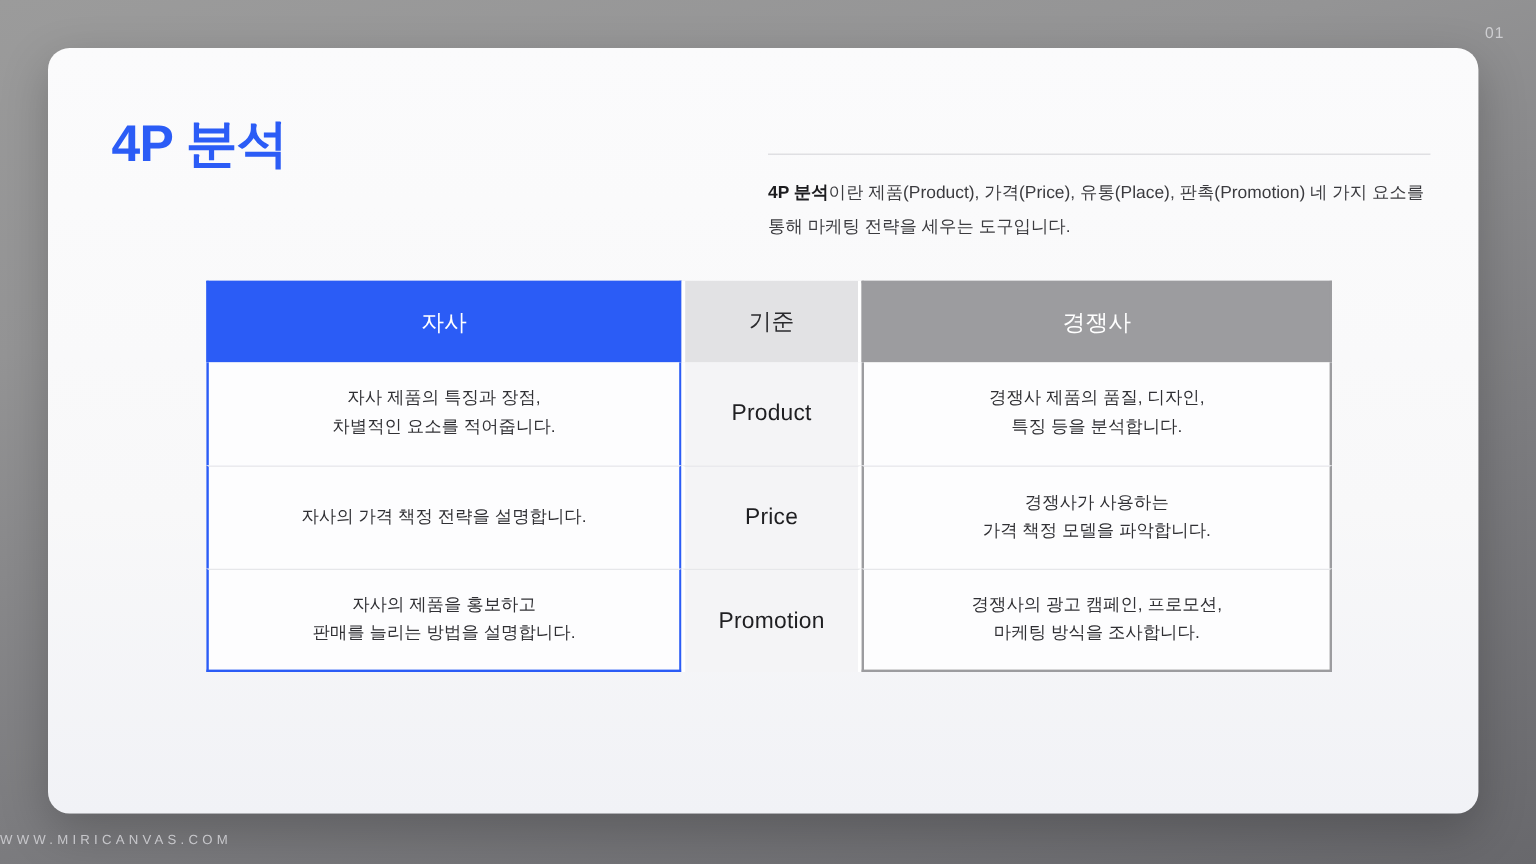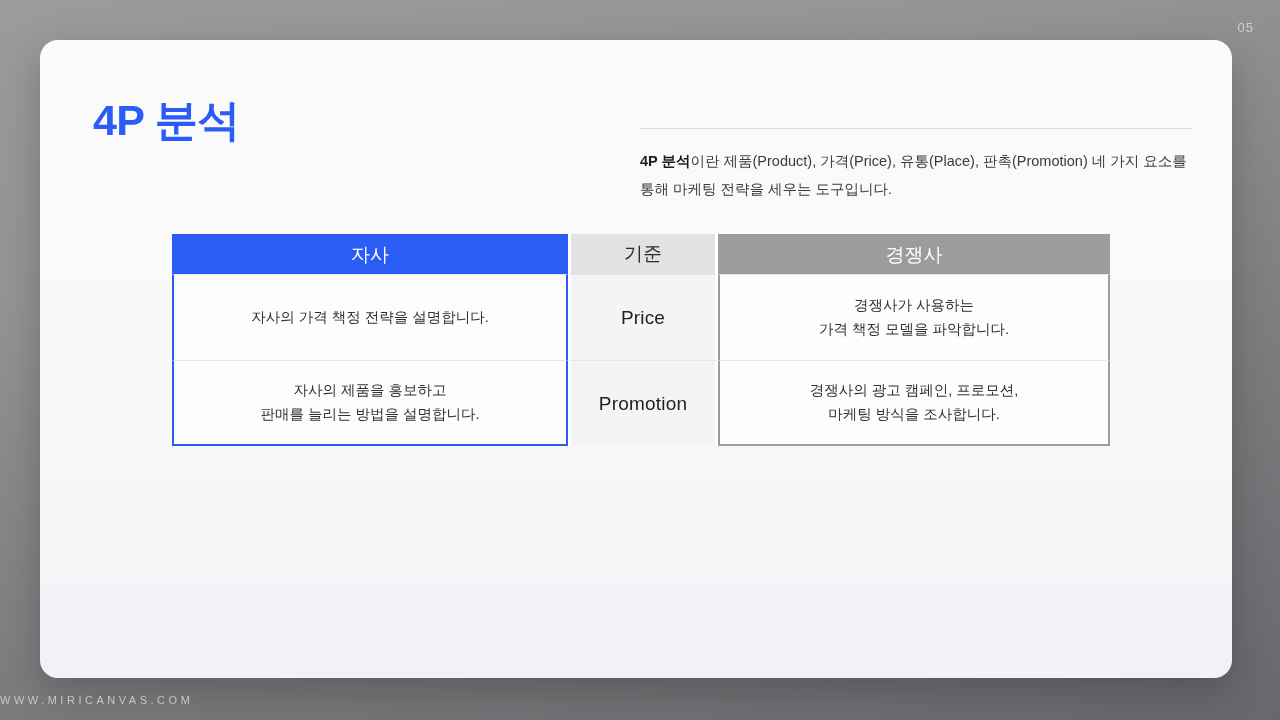--- a/index.html
+++ b/index.html
@@ -111,21 +111,21 @@
     border-collapse: separate;
     border-spacing: 0;
     table-layout: fixed;
   }
   .ptable col.col-own   { width: 396px; }
   .ptable col.col-crit  { width: 150px; }
   .ptable col.col-comp  { width: 392px; }
 
   
   .th {
-    height: 40px;
+    height: 68px;
     text-align: center;
     vertical-align: middle;
     font-size: 19px;
     font-weight: 500;
   }
   .th-own {
     background: #2b5cf6;
     color: #ffffff;
     border: 2px solid #2b5cf6;
     border-bottom: none;
@@ -179,21 +179,21 @@
   tr.row-last .td-comp { border-bottom: 2px solid #9c9c9f; }
   tr.row-first .td-own,
   tr.row-first .td-comp,
   tr.row-first .td-crit { border-top: none; }
 
   .cell-line { display: block; }
 </style>
 </head>
 <body>
 
-<div class="page-number">05</div>
+<div class="page-number">01</div>
 
 <div class="slide-card">
 
   <div class="heading">
     <div class="heading-main">4P 분석</div>
   </div>
 
   <div class="desc-block">
     <div class="desc-rule"></div>
     <p class="desc-text"><span class="lead">4P 분석</span><span>이란 제품(Product), 가격(Price), 유통(Place), 판촉(Promotion) 네 가지 요소를 통해 마케팅 전략을 세우는 도구입니다.</span></p>
@@ -207,20 +207,31 @@
           <col class="col-comp">
       </colgroup>
       <thead>
         <tr>
           <th class="th th-own">자사</th>
           <th class="th th-crit">기준</th>
           <th class="th th-comp">경쟁사</th>
         </tr>
       </thead>
       <tbody>
+        <tr class="row-first">
+          <td class="td td-own">
+            <span class="cell-line">자사 제품의 특징과 장점,</span>
+            <span class="cell-line">차별적인 요소를 적어줍니다.</span>
+          </td>
+          <td class="td td-crit">Product</td>
+          <td class="td td-comp">
+            <span class="cell-line">경쟁사 제품의 품질, 디자인,</span>
+            <span class="cell-line">특징 등을 분석합니다.</span>
+          </td>
+        </tr>
         <tr>
           <td class="td td-own">
             <span class="cell-line">자사의 가격 책정 전략을 설명합니다.</span>
             <span class="cell-line"></span>
           </td>
           <td class="td td-crit">Price</td>
           <td class="td td-comp">
             <span class="cell-line">경쟁사가 사용하는</span>
             <span class="cell-line">가격 책정 모델을 파악합니다.</span>
           </td>

